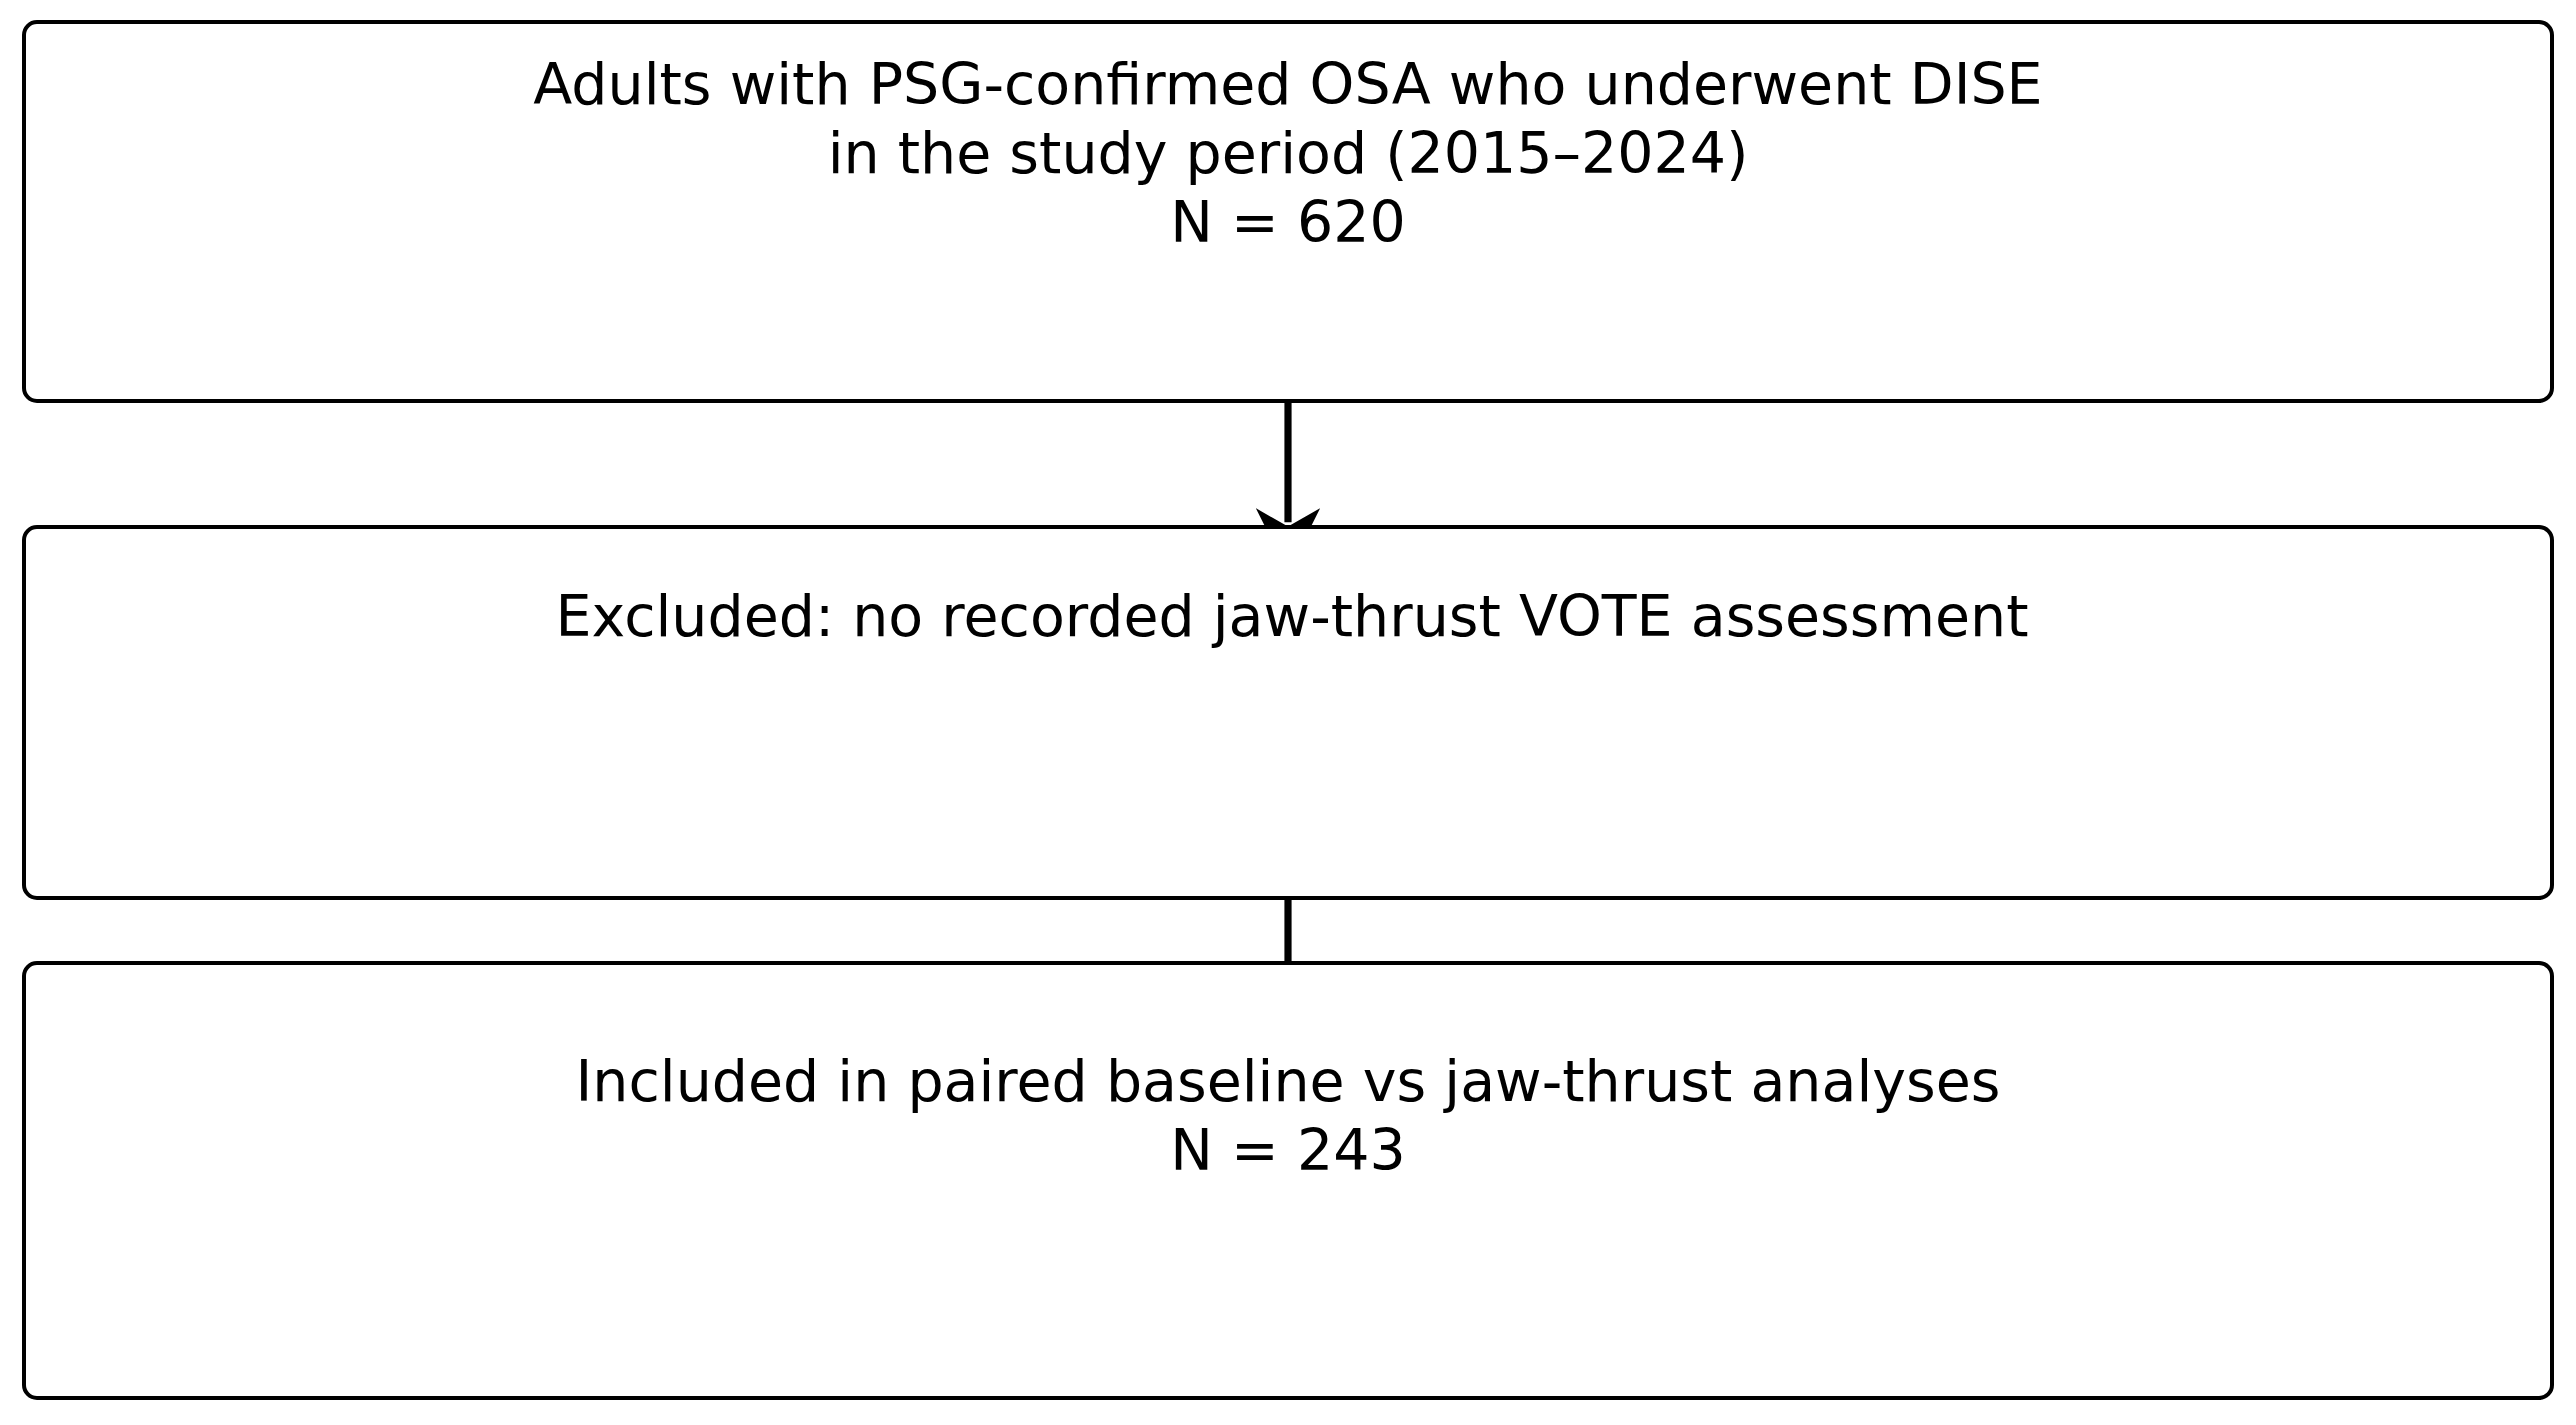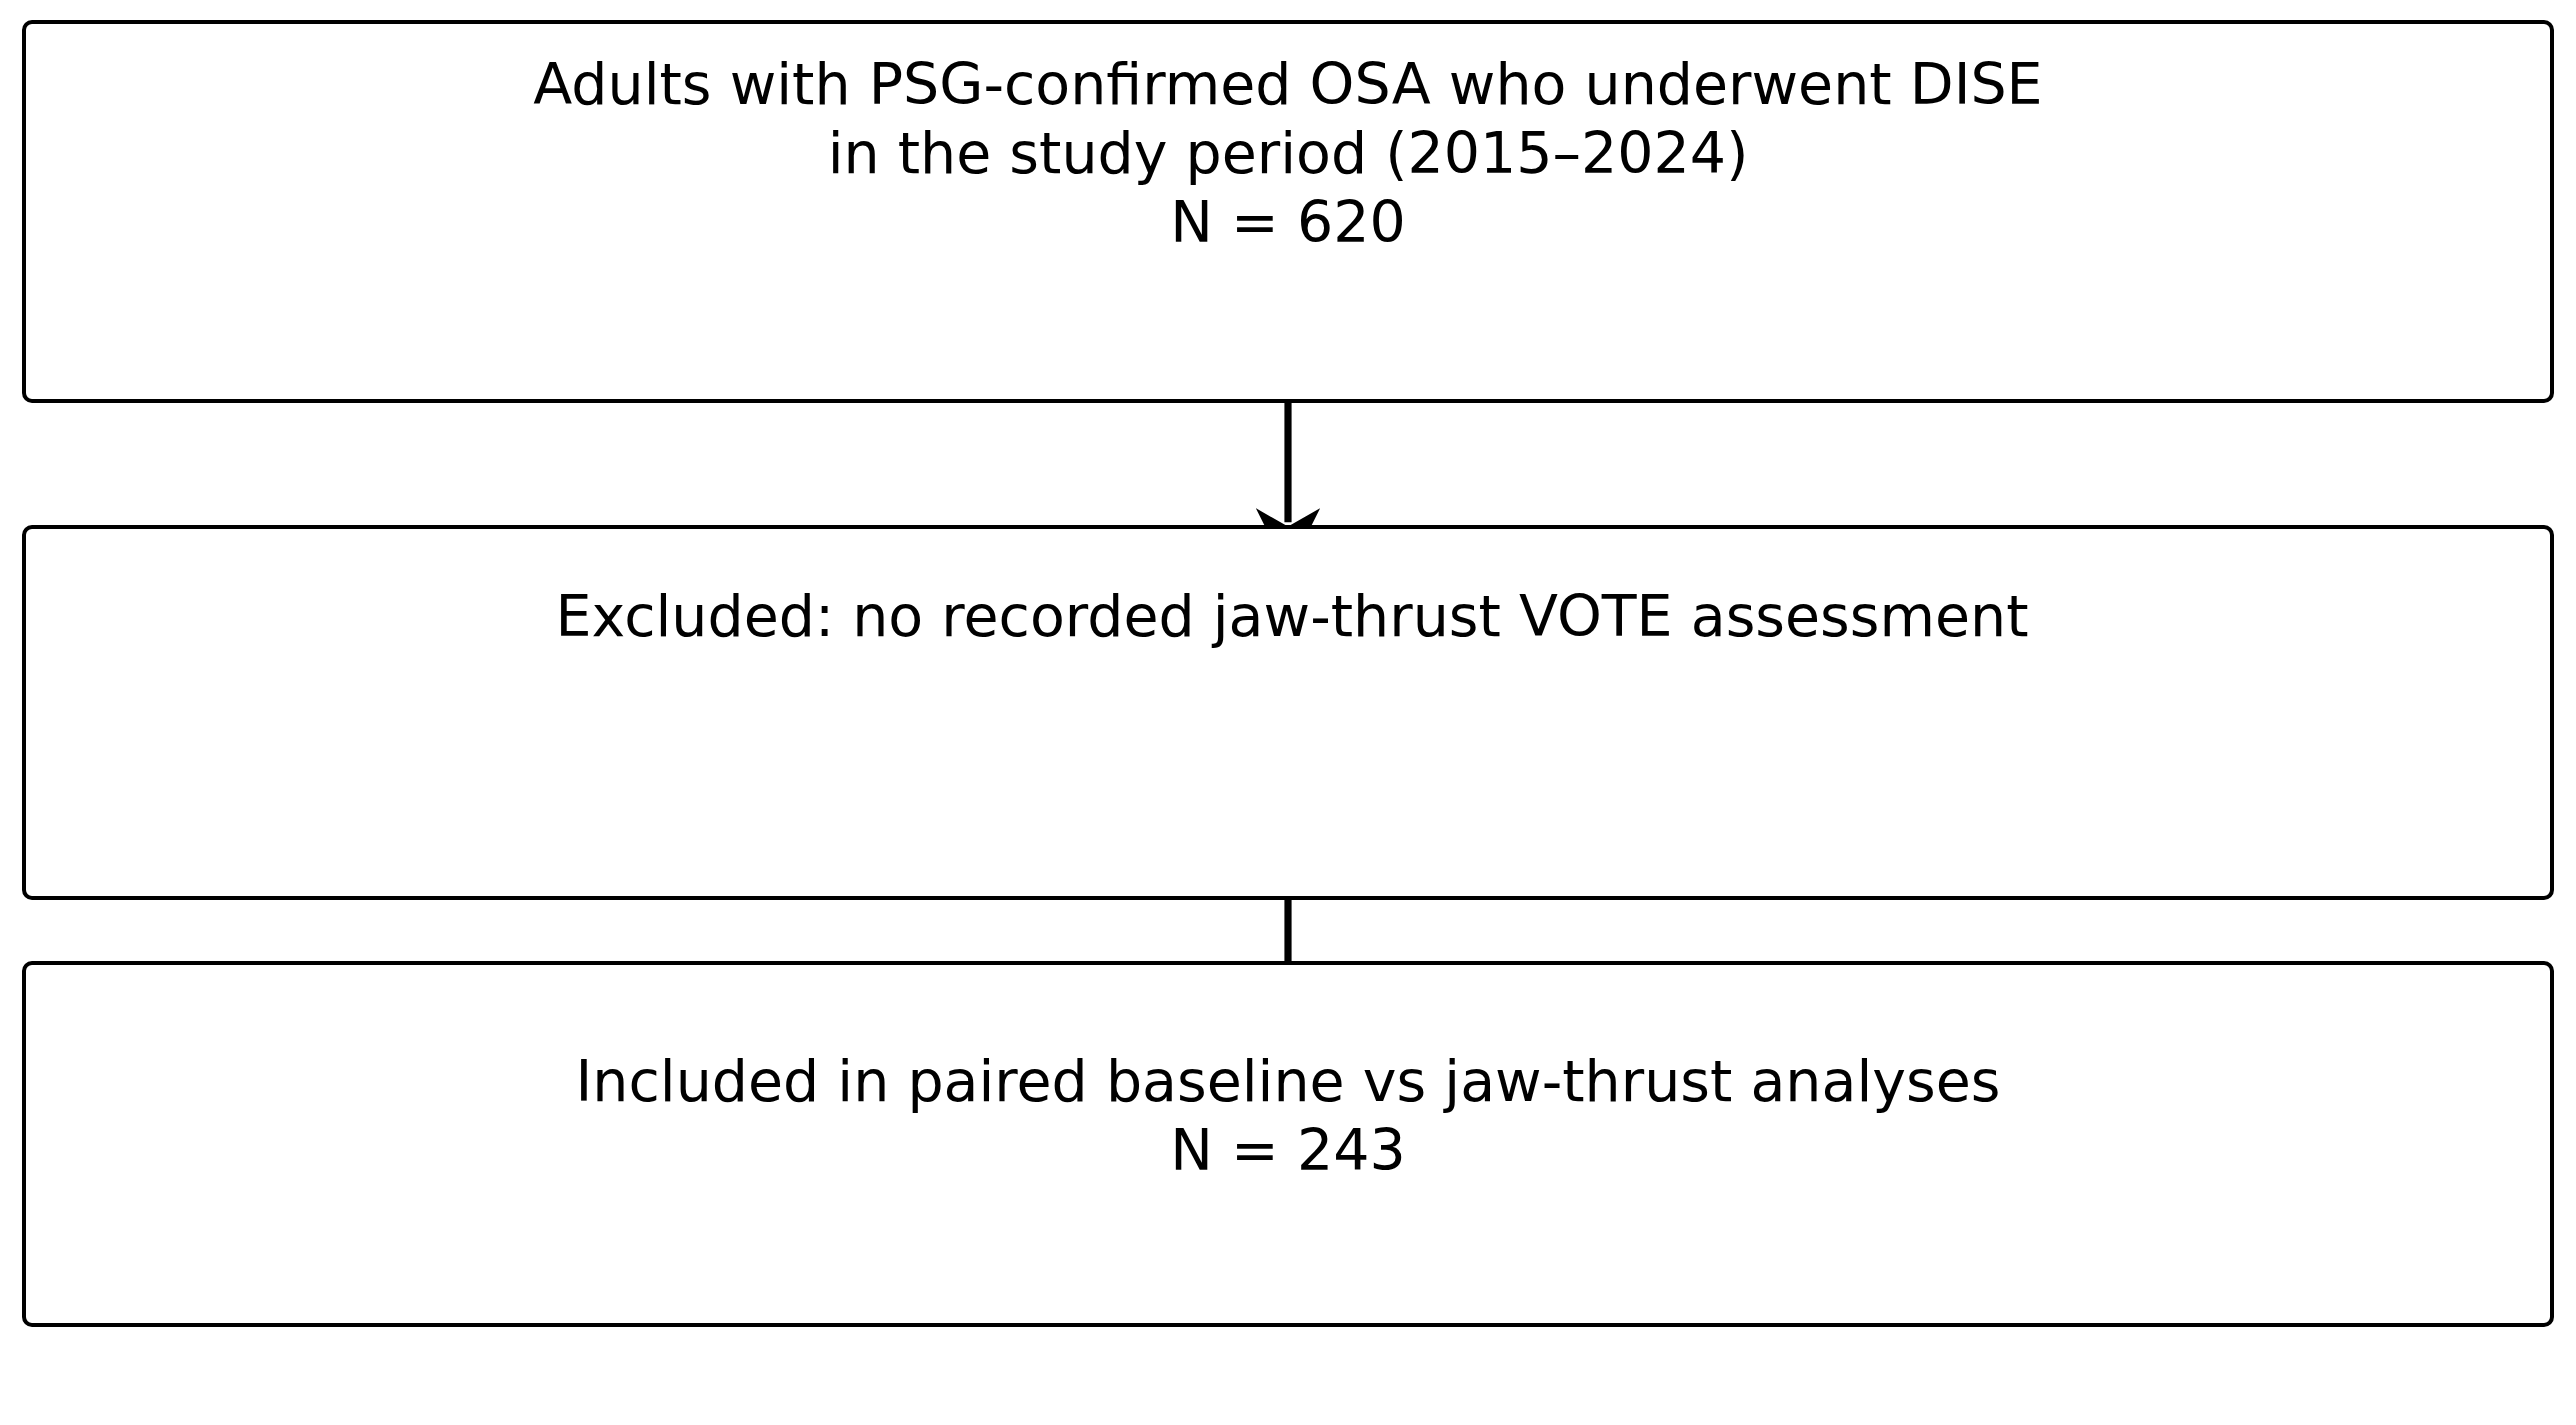--- a/index.html
+++ b/index.html
@@ -21,29 +21,29 @@
     top: 0;
     width: 2576px;
     height: 1425px;
   }
 
   .node-box {
     position: absolute;
     box-sizing: border-box;
     background: #ffffff;
     border: 4.8px solid #000000;
-    border-radius: 10px;
+    border-radius: 15px;
     display: flex;
     flex-direction: column;
     align-items: center;
   }
 
   #box-screened   { left: 22px; top: 20px;   width: 2532px; height: 383px; }
   #box-excluded   { left: 22px; top: 525px;  width: 2532px; height: 375px; }
-  #box-included   { left: 22px; top: 961px; width: 2532px; height: 366px; }
+  #box-included   { left: 22px; top: 961px; width: 2532px; height: 439px; }
 
   .node-text {
     width: 100%;
     text-align: center;
     color: #000000;
     font-size: 57px;
     line-height: 69px;
     letter-spacing: 0px;
     white-space: nowrap;
   }

